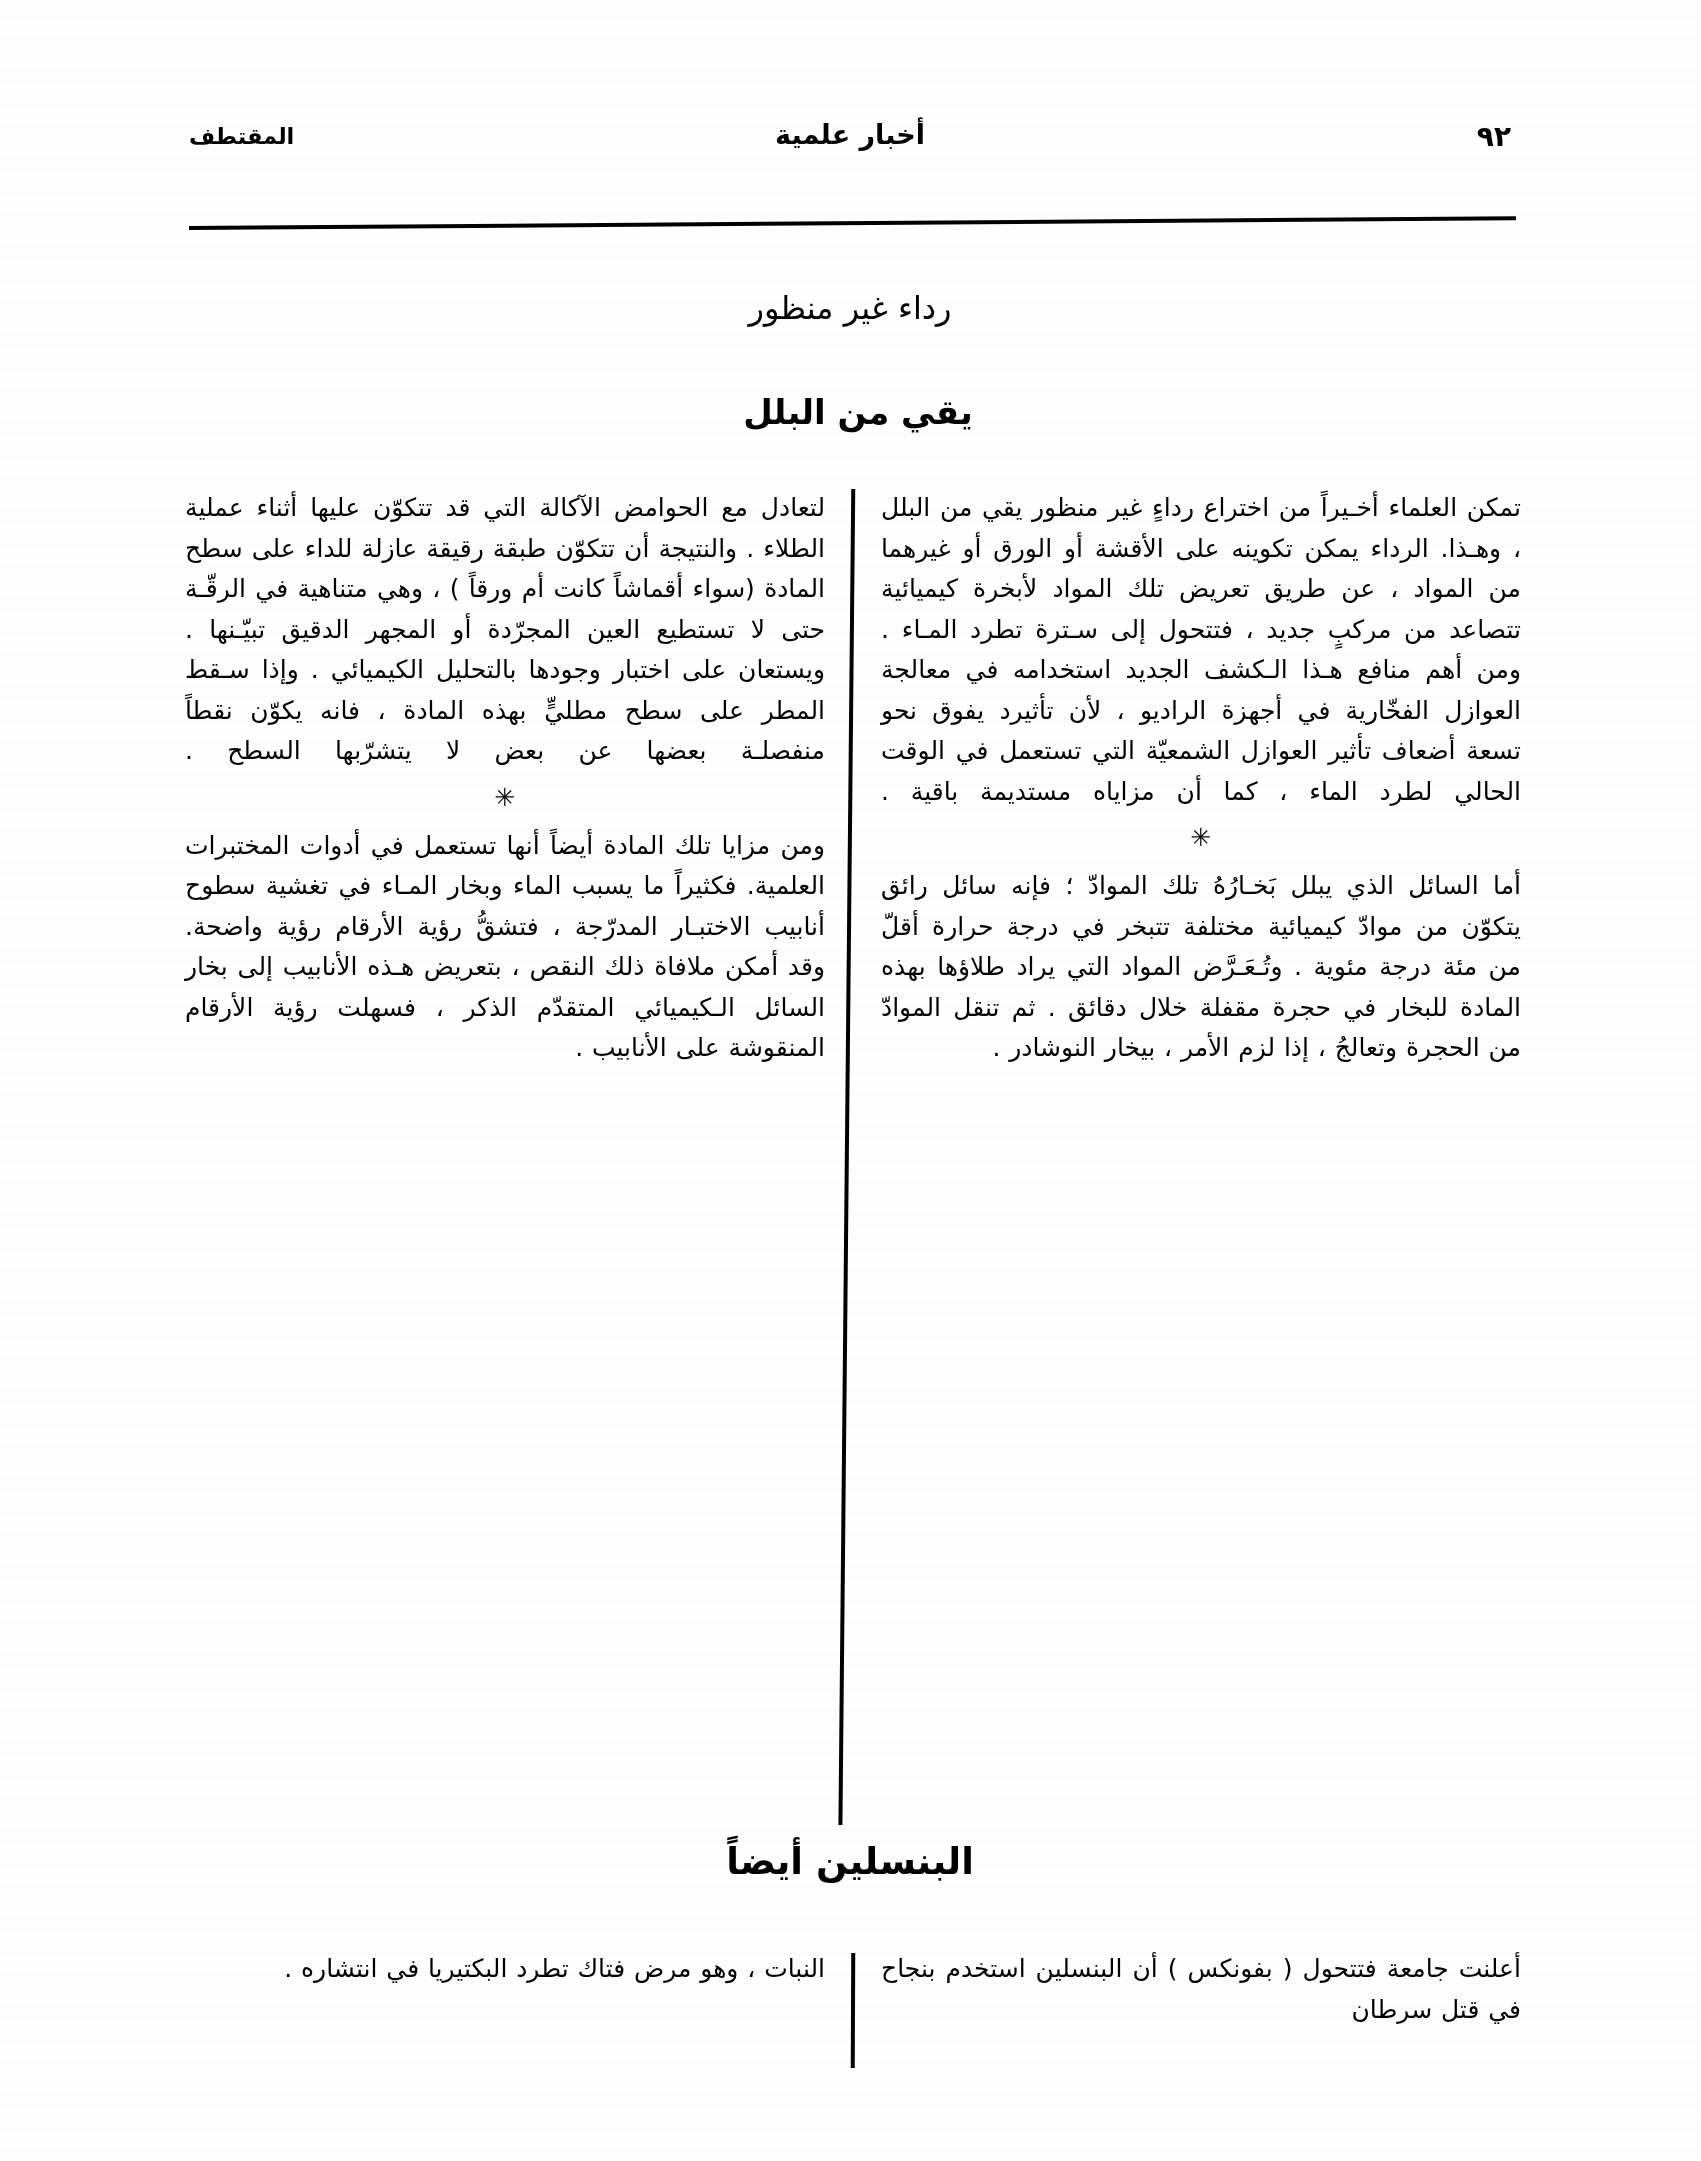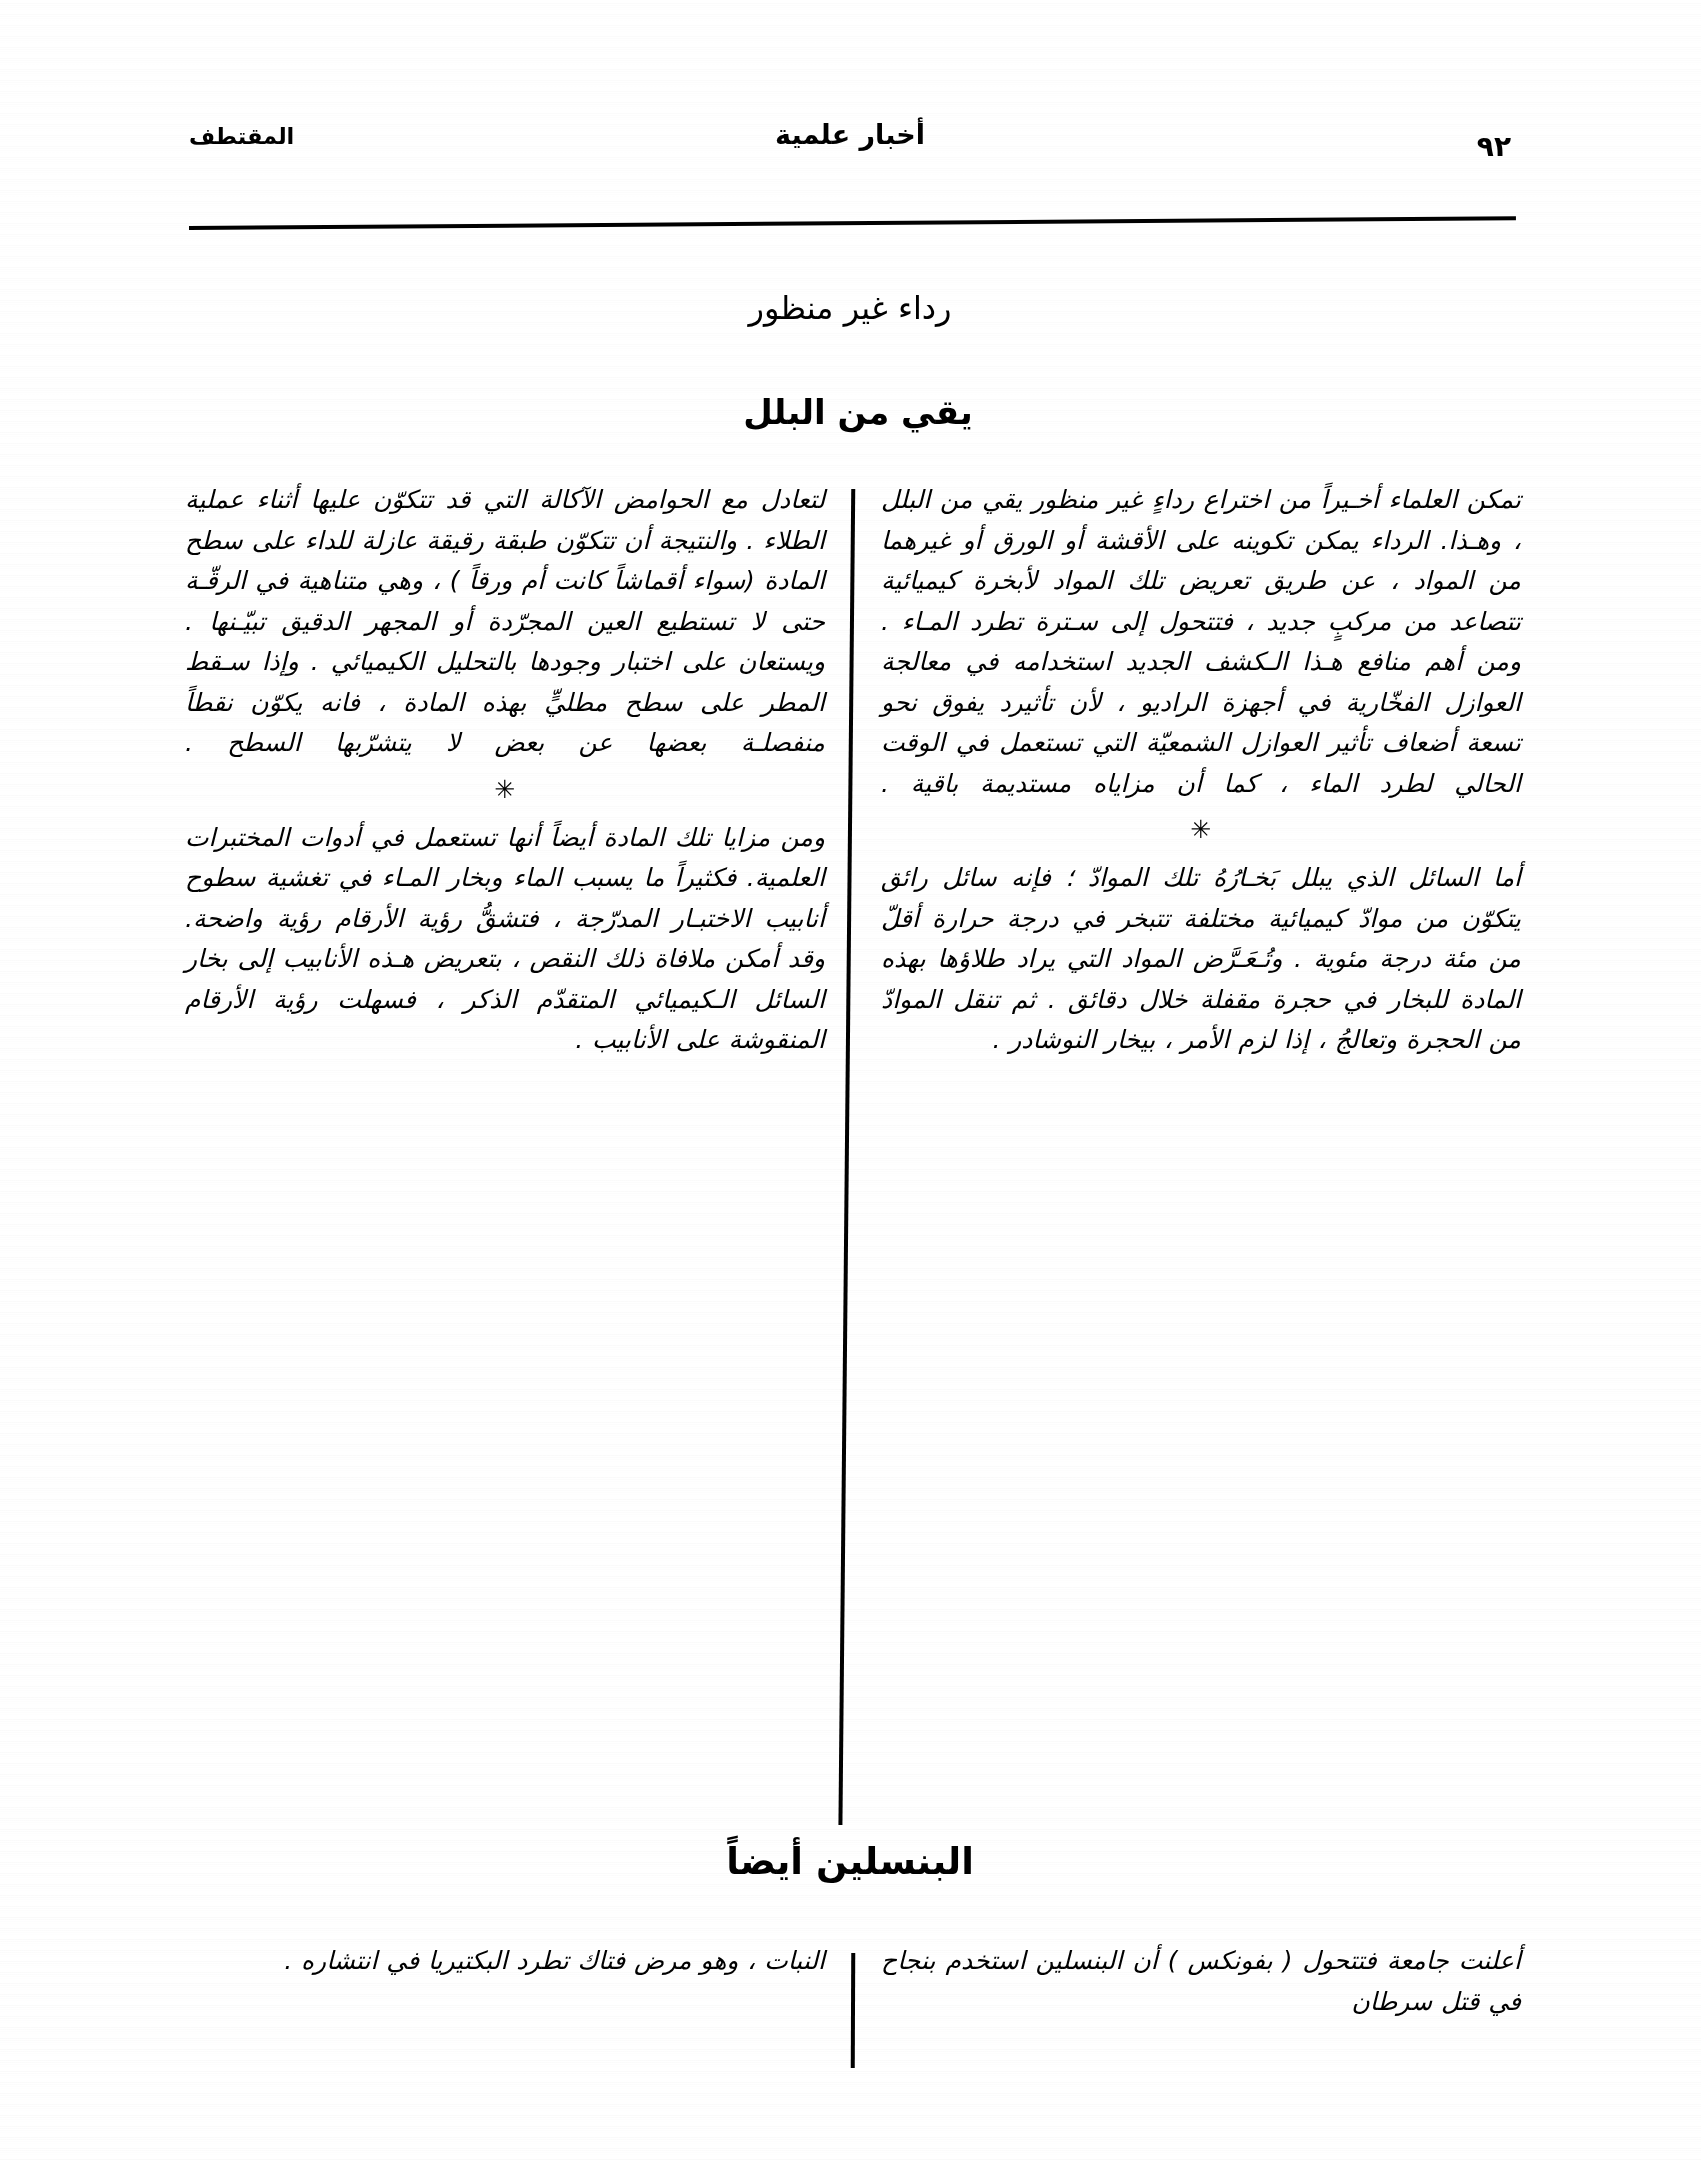--- a/index.html
+++ b/index.html
@@ -33,21 +33,20 @@
     top: 0;
     font-weight: 700;
     white-space: nowrap;
     line-height: 1;
   }
   .rh-right {           
     right: 0;
     font-size: 28px;
     letter-spacing: 0.9px;
     transform: translateY(1.7px);
-    margin-top: 10px;
   }
   .rh-center {
     left: 50%;
     transform: translateX(-50%);
     font-size: 27px;
   }
   .rh-left {            
     left: 0;
     font-size: 22.5px;
     transform: translateY(3.5px);
@@ -90,24 +89,23 @@
   
   .columns {
     position: absolute;
     top: 480px;
     left: 186px;
     width: 1336px;
     height: 1353px;
   }
   .col {
     position: absolute;
-    top: 0;
+    top: 8px;
     width: 640px;
     height: 100%;
-    font-style: italic;
   }
   .col-right { right: 0; }
   .col-left  { left: 0; }
 
   .col-divider {
     position: absolute;
     top: 8.6px;
     left: 50%;
     width: 3.5px;
     height: 1336px;

